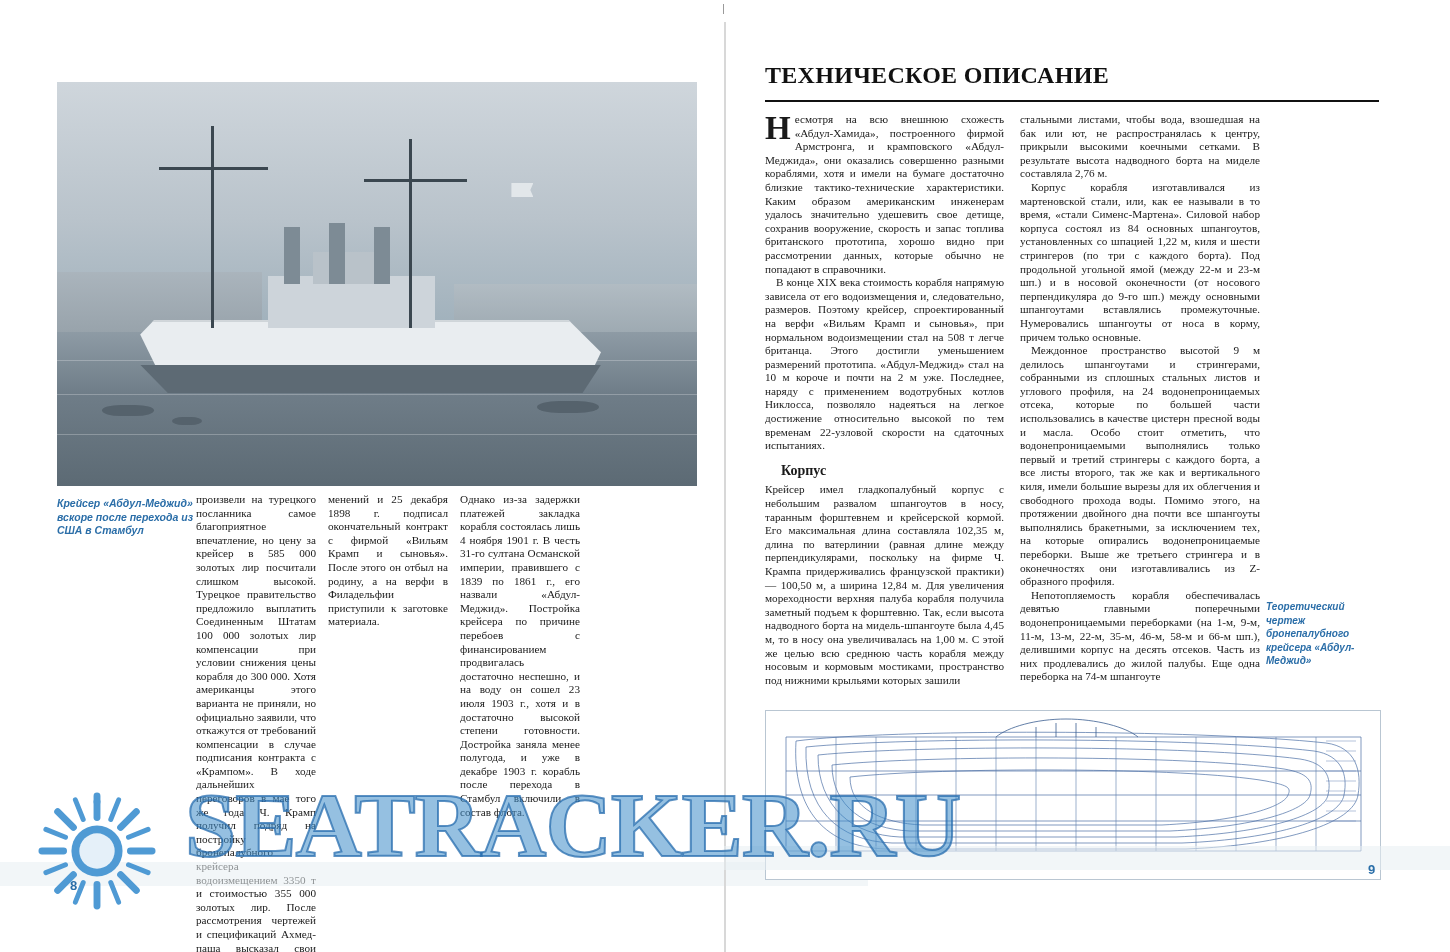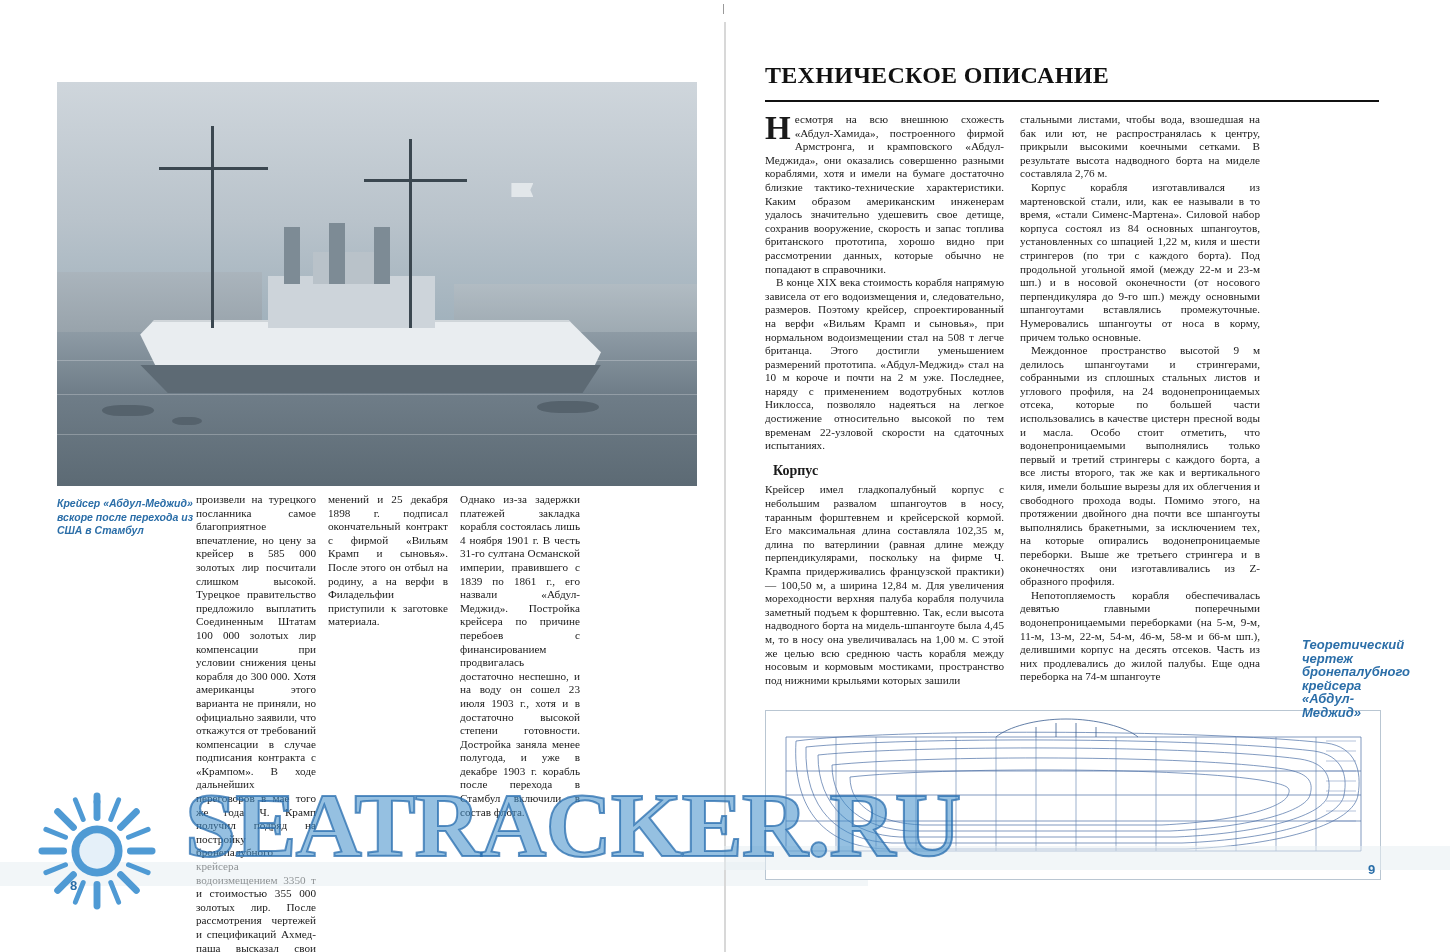--- a/index.html
+++ b/index.html
@@ -69,30 +69,30 @@
   .page-right{position:absolute;left:724px;top:0;width:726px;height:952px;padding-left:44px;}
   .chapter-title{position:absolute;left:41px;top:62px;width:610px;
      font-family:"Liberation Serif", serif;font-weight:bold;font-size:24px;
      letter-spacing:.3px;color:#111;}
   .title-rule{position:absolute;left:41px;top:100px;width:614px;height:2px;background:#111;}
 
   .rcol{position:absolute;font-size:11.2px;line-height:13.6px;text-align:justify;color:#1a1a1a;}
   #rcol1{left:41px;top:113px;width:239px;}
   #rcol2{left:296px;top:113px;width:240px;}
   .subhead{font-family:"Liberation Serif", serif;font-weight:bold;font-size:14px;
-     margin:11px 0 6px 8px;}
+     margin:11px 0 6px 16px;}
   .dropcap{float:left;font-size:33px;line-height:27px;font-weight:bold;padding:2px 4px 0 0;}
   p{margin:0;text-indent:11px;}
   p.first{text-indent:0;}
 
   .plan-wrap{position:absolute;left:41px;top:710px;width:614px;height:168px;
      background:#fff;border:1px solid #b9c6d2;overflow:hidden;}
-  .plan-caption{position:absolute;left:1266px;top:638px;width:110px;
+  .plan-caption{position:absolute;left:1266px;top:600px;width:110px;
      font-family:"Liberation Sans", sans-serif;font-weight:bold;font-style:italic;
-     font-size:13px;line-height:13.5px;color:#2b6ea8;margin-left:36px;}
+     font-size:10px;line-height:13.5px;color:#2b6ea8;}
 
   
   .wm{position:absolute;left:0;top:2px;width:1450px;height:952px;pointer-events:none;}
   .wm-text{position:absolute;left:185px;top:770px;
      font-family:"Liberation Serif", serif;font-weight:bold;font-size:92px;
      letter-spacing:-1px;color:rgba(62,140,200,.55);
      -webkit-text-stroke:2px rgba(40,110,175,.75);}
   .wm-sun{position:absolute;left:38px;top:790px;width:118px;height:118px;}
 </style>
 </head>
@@ -159,21 +159,21 @@
       </p>
       <p>В конце XIX века стоимость корабля напрямую зависела от его водоизмещения и, следовательно, размеров. Поэтому крейсер, спроектированный на верфи «Вильям Крамп и сыновья», при нормальном водоизмещении стал на 508 т легче британца. Этого достигли уменьшением размерений прототипа. «Абдул-Меджид» стал на 10 м короче и почти на 2 м уже. Последнее, наряду с применением водотрубных котлов Никлосса, позволяло надеяться на легкое достижение относительно высокой по тем временам 22-узловой скорости на сдаточных испытаниях.</p>
       <div class="subhead">Корпус</div>
       <p class="first">Крейсер имел гладкопалубный корпус с небольшим развалом шпангоутов в носу, таранным форштевнем и крейсерской кормой. Его максимальная длина составляла 102,35 м, длина по ватерлинии (равная длине между перпендикулярами, поскольку на фирме Ч. Крампа придерживались французской практики) — 100,50 м, а ширина 12,84 м. Для увеличения мореходности верхняя палуба корабля получила заметный подъем к форштевню. Так, если высота надводного борта на мидель-шпангоуте была 4,45 м, то в носу она увеличивалась на 1,00 м. С этой же целью всю среднюю часть корабля между носовым и кормовым мостиками, пространство под нижними крыльями которых зашили</p>
     </div>
 
     <div class="rcol" id="rcol2">
       <p class="first">стальными листами, чтобы вода, взошедшая на бак или ют, не распространялась к центру, прикрыли высокими коечными сетками. В результате высота надводного борта на миделе составляла 2,76 м.</p>
       <p>Корпус корабля изготавливался из мартеновской стали, или, как ее называли в то время, «стали Сименс-Мартена». Силовой набор корпуса состоял из 84 основных шпангоутов, установленных со шпацией 1,22 м, киля и шести стрингеров (по три с каждого борта). Под продольной угольной ямой (между 22-м и 23-м шп.) и в носовой оконечности (от носового перпендикуляра до 9-го шп.) между основными шпангоутами вставлялись промежуточные. Нумеровались шпангоуты от носа в корму, причем только основные.</p>
       <p>Междонное пространство высотой 9 м делилось шпангоутами и стрингерами, собранными из сплошных стальных листов и углового профиля, на 24 водонепроницаемых отсека, которые по большей части использовались в качестве цистерн пресной воды и масла. Особо стоит отметить, что водонепроницаемыми выполнялись только первый и третий стрингеры с каждого борта, а все листы второго, так же как и вертикального киля, имели большие вырезы для их облегчения и свободного прохода воды. Помимо этого, на протяжении двойного дна почти все шпангоуты выполнялись бракетными, за исключением тех, на которые опирались водонепроницаемые переборки. Выше же третьего стрингера и в оконечностях они изготавливались из Z-образного профиля.</p>
-      <p>Непотопляемость корабля обеспечивалась девятью главными поперечными водонепроницаемыми переборками (на 5-м, 9-м, 11-м, 13-м, 22-м, 54-м, 46-м, 58-м и 66-м шп.), делившими корпус на десять отсеков. Часть из них продлевались до жилой палубы. Еще одна переборка на 74-м шпангоуте</p>
+      <p>Непотопляемость корабля обеспечивалась девятью главными поперечными водонепроницаемыми переборками (на 1-м, 9-м, 11-м, 13-м, 22-м, 35-м, 46-м, 58-м и 66-м шп.), делившими корпус на десять отсеков. Часть из них продлевались до жилой палубы. Еще одна переборка на 74-м шпангоуте</p>
     </div>
 
     <div class="plan-wrap">
       <svg width="612" height="166" viewBox="0 0 612 166">
         <g stroke="#4a6fa5" fill="none" stroke-width="0.7">
           <path d="M20 26 L595 26"></path>
           <path d="M20 140 L595 140"></path>
           <path d="M20 26 L20 140"></path>
           <path d="M595 26 L595 140"></path>
           <path d="M30 30 C 120 18, 430 18, 560 32 C 590 36, 596 60, 592 84 C 588 112, 520 134, 420 138 L 120 138 C 60 136, 26 100, 30 30 Z"></path>

